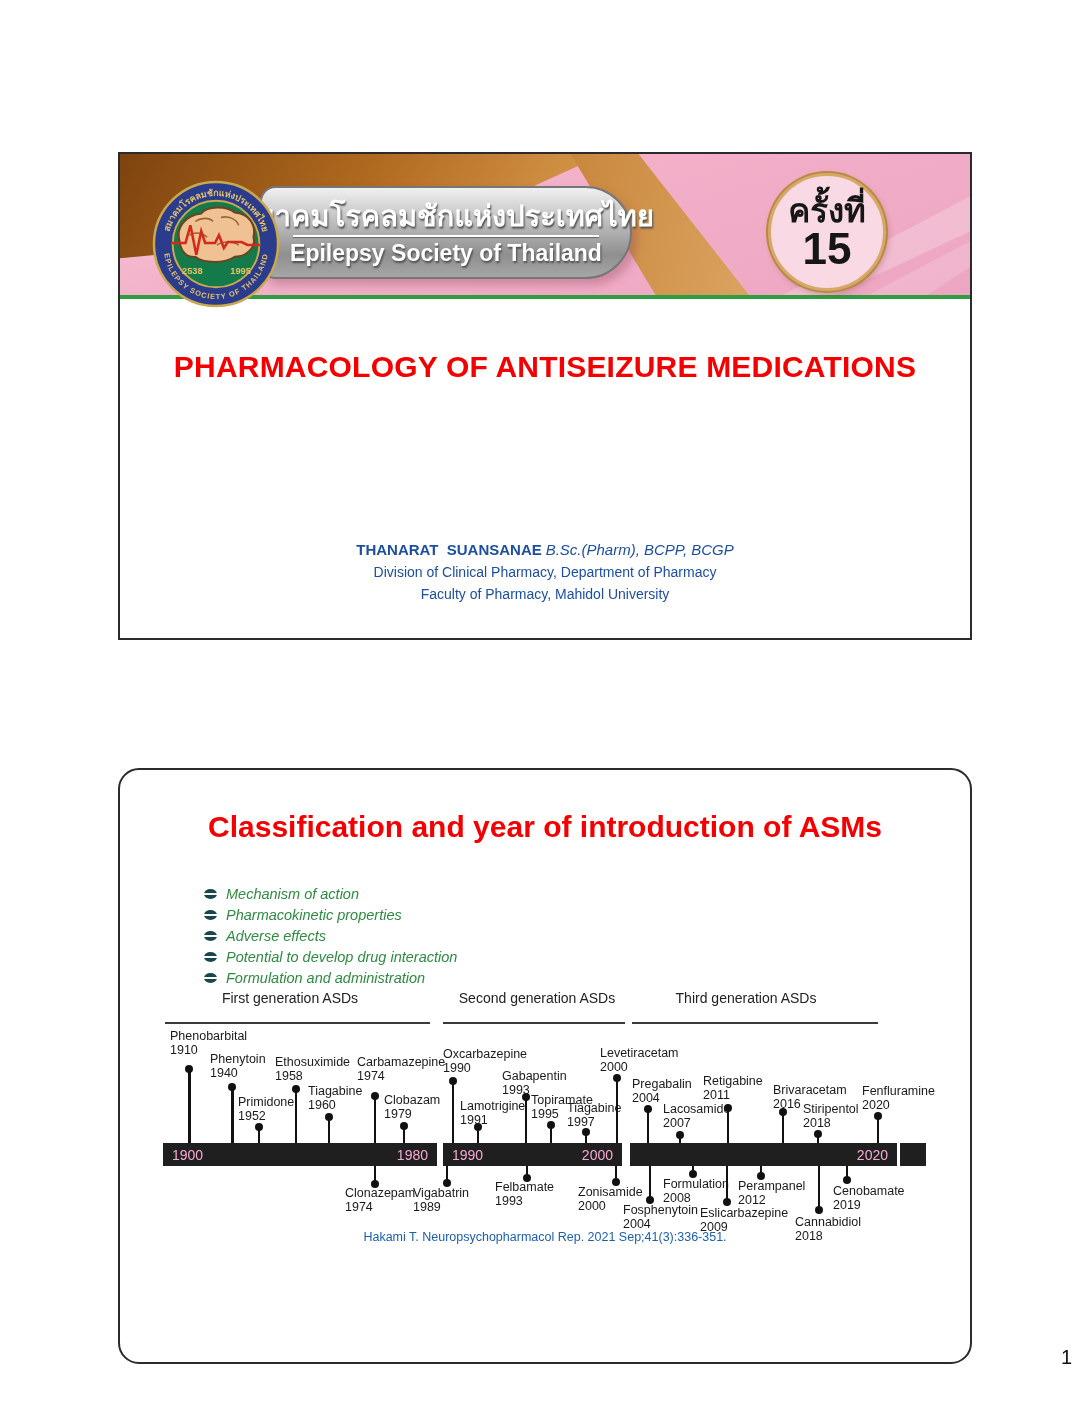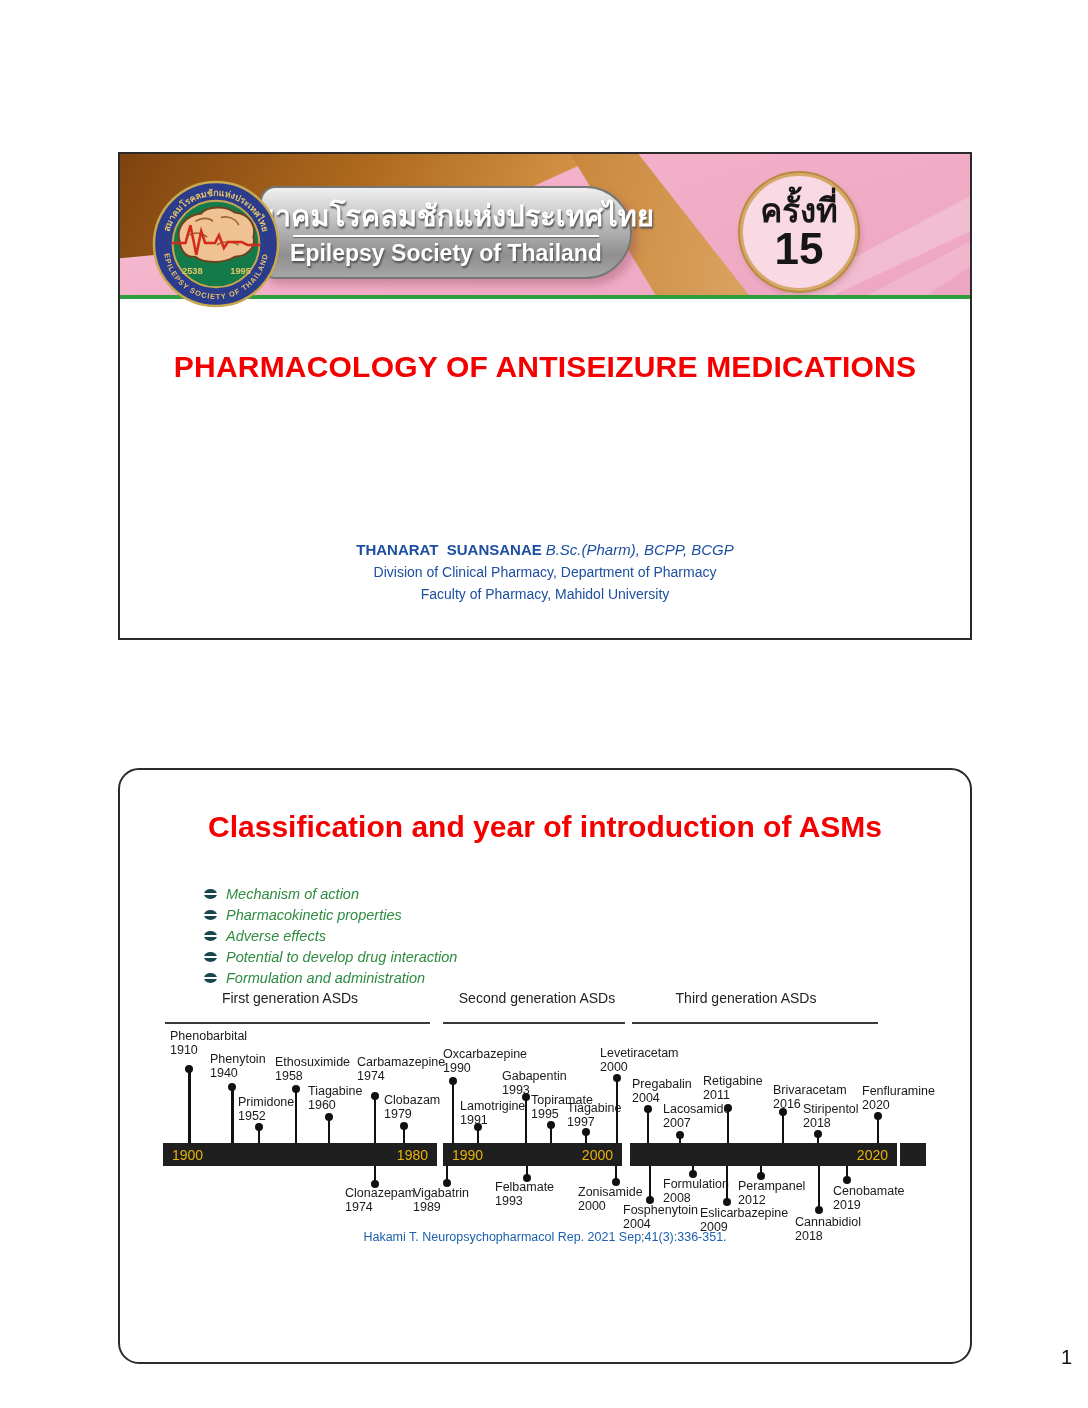--- a/index.html
+++ b/index.html
@@ -28,21 +28,21 @@
     border-radius:16px 48px 48px 16px;border:2px solid #767676;box-sizing:border-box;
     background:linear-gradient(180deg,#f0f0f0 0%,#c9c9c9 30%,#8f8f8f 75%,#a6a6a6 100%);
     box-shadow:5px 6px 8px rgba(140,70,90,.35);
     display:flex;flex-direction:column;justify-content:center;align-items:center;padding:2px 6px;}
   .banner-thai{font-size:29px;font-weight:bold;color:#fff;line-height:34px;
     text-shadow:1px 2px 2px #4e4e4e;white-space:nowrap;}
   .banner-divider{width:86%;height:2px;background:#fff;margin:2px auto 3px;box-shadow:0 1px 1px #666;}
   .banner-eng{font-size:23px;font-weight:bold;color:#fff;line-height:26px;
     text-shadow:1px 2px 2px #4e4e4e;white-space:nowrap;}
 
-  .badge{position:absolute;left:620px;top:19px;width:118px;height:118px;z-index:5;border-radius:50%;
+  .badge{position:absolute;left:648px;top:19px;width:118px;height:118px;z-index:5;border-radius:50%;
     background:#f9d9e3;border:3px solid #d4a96a;box-shadow:0 0 0 2px #b9893f,2px 3px 6px rgba(120,60,40,.35);
     display:flex;flex-direction:column;justify-content:center;align-items:center;box-sizing:border-box;}
   .badge-thai{font-size:33px;font-weight:bold;color:#161616;line-height:36px;}
   .badge-num{font-size:44px;font-weight:bold;color:#161616;line-height:44px;margin-top:-2px;}
 
   .s1-title{margin-top:51px;text-align:center;color:#f40000;font-size:30px;font-weight:bold;letter-spacing:.2px;}
   .s1-author{position:absolute;top:385px;left:0;right:0;text-align:center;color:#1d4fa1;font-size:14px;line-height:22px;}
   .author-name{font-weight:bold;font-size:15px;white-space:pre;}
   .author-cred{font-style:italic;font-size:15px;}
 
@@ -54,21 +54,21 @@
   .bullet-main-text{font-size:17.5px;color:#1b4596;}
   .sub-bullets{position:absolute;left:84px;top:113px;}
   .sub-row{display:flex;align-items:center;gap:9px;height:21px;}
   .dash-icon{width:13px;height:10px;border-radius:50%;
     background:linear-gradient(#17464f 0 40%,#ffffff 40% 56%,#17464f 56% 100%);}
   .sub-text{font-size:14.5px;color:#2e8b40;font-style:italic;}
 
   .timeline{position:absolute;left:43px;top:220px;width:815px;height:264px;font-size:12.5px;color:#1a1a1a;}
   .gen-label{position:absolute;top:0;transform:translateX(-50%);font-size:14px;white-space:nowrap;color:#222;}
   .gen-line{position:absolute;top:32px;height:2px;background:#3a3a3a;}
-  .tl-bar-seg{position:absolute;background:#1f1f1f;color:#eab308;display:flex;align-items:center;
+  .tl-bar-seg{position:absolute;background:#1f1f1f;color:#f9a8d4;display:flex;align-items:center;
     justify-content:space-between;padding:0 9px;box-sizing:border-box;font-size:14px;}
   .tl-bar-seg.right-only{justify-content:flex-end;}
   .tl-stem{position:absolute;background:#111;}
   .tl-dot{position:absolute;width:8px;height:8px;border-radius:50%;background:#111;}
   .tl-label{position:absolute;white-space:nowrap;line-height:13.5px;}
   .citation{position:absolute;top:460px;left:0;right:0;text-align:center;color:#1b5fad;font-size:12.5px;}
 
   .page-number{position:absolute;right:16px;top:1346px;font-size:20px;color:#111;}
 </style>
 </head>

